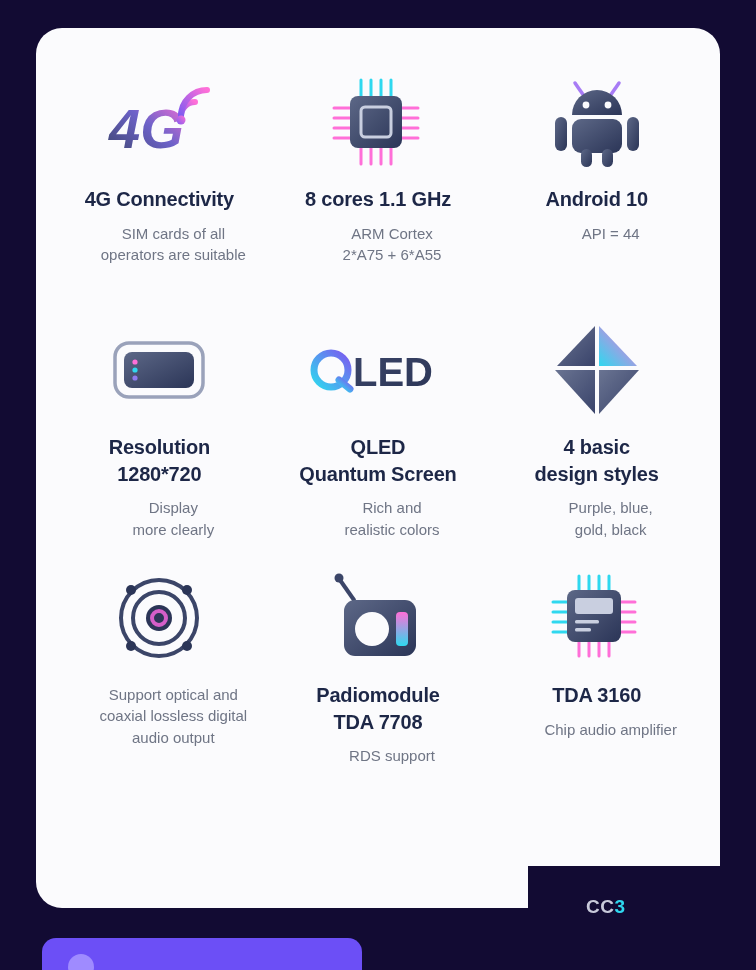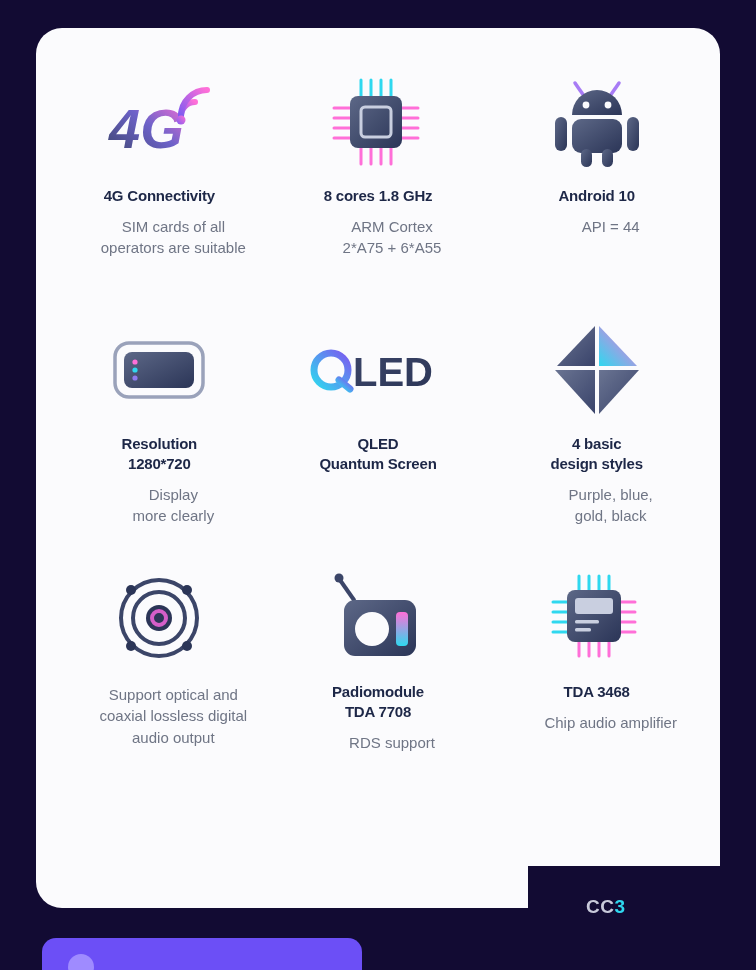--- a/index.html
+++ b/index.html
@@ -45,21 +45,21 @@
     align-items: center;
     text-align: center;
   }
   .icon-wrap {
     height: 112px;
     display: flex;
     align-items: center;
     justify-content: center;
   }
   .title {
-    font-size: 15px;
+    font-size: 20px;
     font-weight: bold;
     color: #1d2747;
     line-height: 1.33;
     letter-spacing: -0.2px;
     margin-top: 8px;
   }
   .subtitle {
     font-size: 15px;
     color: #6f7585;
     line-height: 1.43;
@@ -156,21 +156,21 @@
             <line x1="6" y1="64" x2="22" y2="64"></line>
             <line x1="74" y1="34" x2="90" y2="34"></line>
             <line x1="74" y1="44" x2="90" y2="44"></line>
             <line x1="74" y1="54" x2="90" y2="54"></line>
             <line x1="74" y1="64" x2="90" y2="64"></line>
           </g>
           <rect x="22" y="22" width="52" height="52" rx="8" fill="url(#chipBody)"></rect>
           <rect x="33" y="33" width="30" height="30" rx="4" fill="none" stroke="#c9cfe0" stroke-width="3"></rect>
         </svg>
       </div>
-      <div class="title">8 cores 1.8 GHz</div>
+      <div class="title">8 cores 1.1 GHz</div>
       <div class="subtitle">ARM Cortex<br>2*A75 + 6*A55</div>
     </div>
 
     <div class="cell">
       <div class="icon-wrap">
         <svg width="100" height="90" viewBox="0 0 100 90">
           <defs>
             <linearGradient id="andG" x1="0" y1="0" x2="1" y2="1">
               <stop offset="0" stop-color="#5d6887"></stop>
               <stop offset="1" stop-color="#2b3557"></stop>
@@ -226,20 +226,21 @@
               <stop offset="0" stop-color="#3b4568"></stop>
               <stop offset="1" stop-color="#2b3557"></stop>
             </linearGradient>
           </defs>
           <circle cx="28" cy="30" r="17" fill="none" stroke="url(#qG)" stroke-width="7"></circle>
           <line x1="36" y1="40" x2="47" y2="49" stroke="url(#qG)" stroke-width="7" stroke-linecap="round"></line>
           <text x="50" y="46" font-family="Liberation Sans, sans-serif" font-size="40" font-weight="bold" fill="url(#lG)">LED</text>
         </svg>
       </div>
       <div class="title">QLED<br>Quantum Screen</div>
+      <div class="subtitle">Rich and<br>realistic colors</div>
     </div>
 
     <div class="cell">
       <div class="icon-wrap">
         <svg width="96" height="96" viewBox="0 0 96 96">
           <defs>
             <linearGradient id="pd1" x1="0" y1="0" x2="1" y2="1">
               <stop offset="0" stop-color="#6a7492"></stop>
               <stop offset="1" stop-color="#39436a"></stop>
             </linearGradient>
@@ -332,21 +333,21 @@
             <line x1="72" y1="60" x2="86" y2="60"></line>
           </g>
           <rect x="18" y="18" width="54" height="52" rx="8" fill="url(#ampG)"></rect>
           <rect x="26" y="26" width="38" height="16" rx="3" fill="#c9cfe0"></rect>
           <g fill="#c9cfe0">
             <rect x="26" y="48" width="24" height="3.5" rx="1.5"></rect>
             <rect x="26" y="56" width="16" height="3.5" rx="1.5"></rect>
           </g>
         </svg>
       </div>
-      <div class="title">TDA 3468</div>
+      <div class="title">TDA 3160</div>
       <div class="subtitle">Chip audio amplifier</div>
     </div>
 
   </div>
 
   <div id="brand">
     <span class="cc">CC</span><span class="three">3</span>
   </div>
 
   <div id="bottom-strip">

